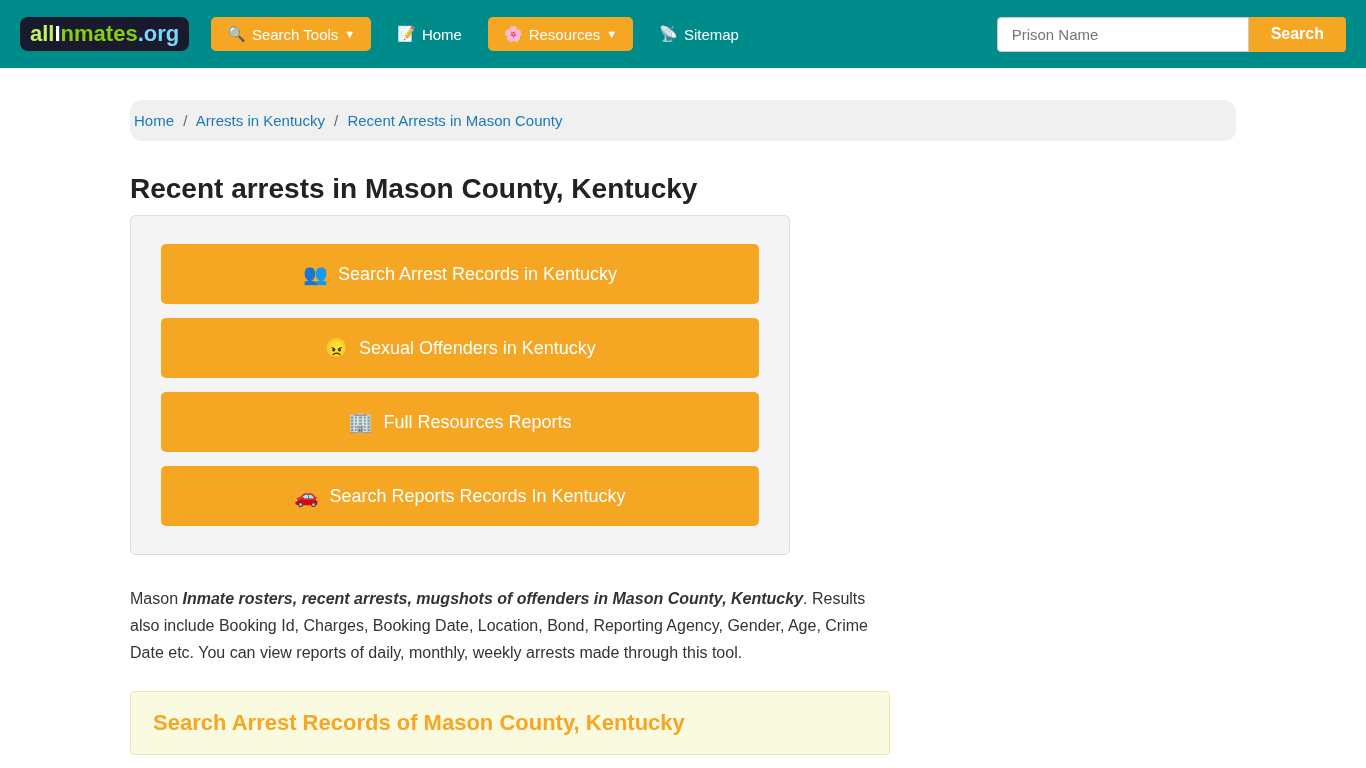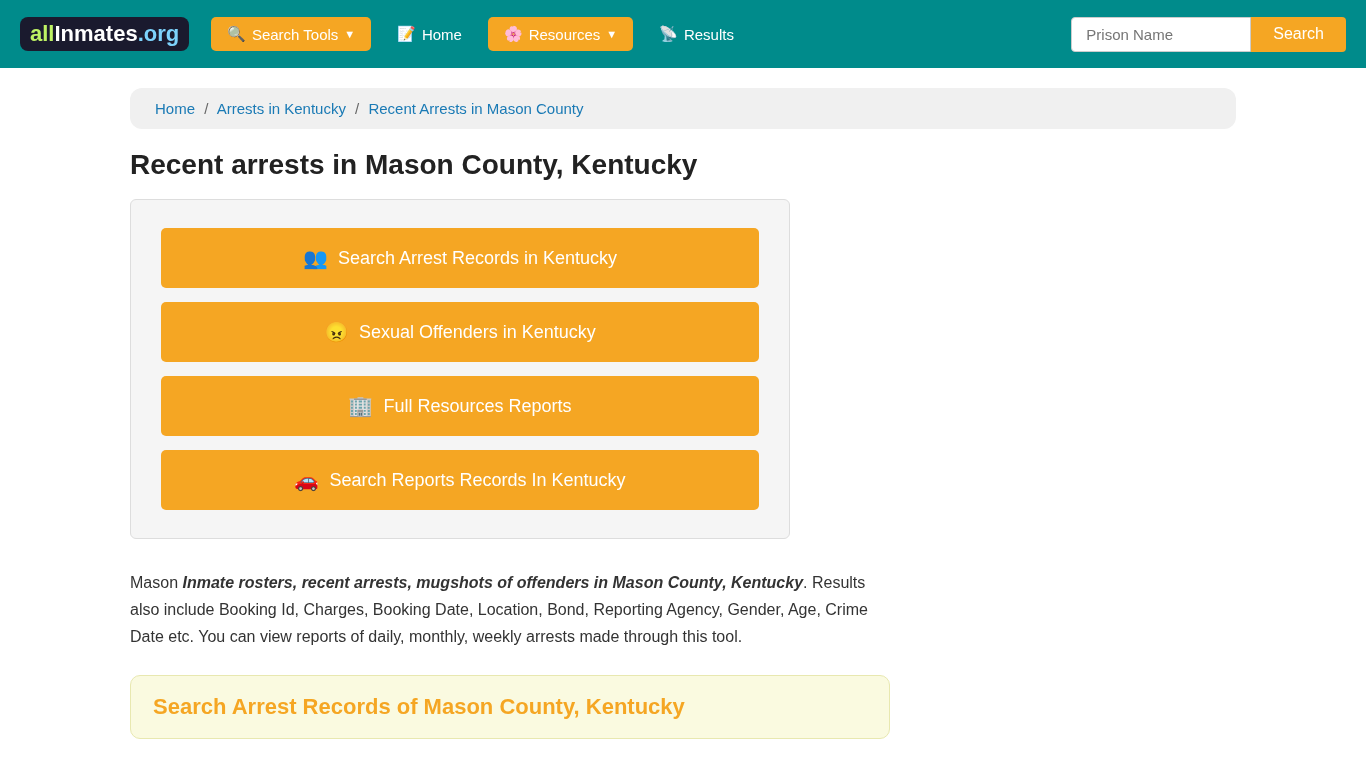--- a/index.html
+++ b/index.html
@@ -62,63 +62,63 @@
     .search-area {
       margin-left: auto;
       display: flex;
       gap: 0;
     }
     .search-input {
       border: 1px solid #ccc;
       border-radius: 4px 0 0 4px;
       padding: 8px 14px;
       font-size: 15px;
-      width: 180px;
+      width: 252px;
       outline: none;
       color: #999;
     }
     .search-button {
       background: #f5a623;
       color: #fff;
       border: none;
       border-radius: 0 4px 4px 0;
       padding: 8px 22px;
       font-size: 16px;
-      font-weight: normal;
+      font-weight: bold;
       cursor: pointer;
     }
 
     
     .spacer { height: 20px; }
 
     
     .breadcrumb-bar {
       background: #f0f0f0;
-      padding: 12px 25px;
-      margin: 0 130px;
+      padding: 12px 4px;
+      margin: 12px 130px;
       border-radius: 12px;
       font-size: 15px;
     }
     .breadcrumb-bar a {
       color: #1a7ab5;
       text-decoration: none;
     }
     .breadcrumb-bar .sep { color: #666; margin: 0 5px; }
     .breadcrumb-bar .current { color: #1a7ab5; }
 
     
     .main-content {
       margin: 0 130px;
       padding: 20px 0;
     }
     .page-title {
       font-size: 28px;
       font-weight: bold;
       color: #222;
-      margin-bottom: 18px;
+      margin-bottom: 10px;
     }
 
     
     .button-box {
       background: #f5f5f5;
       border: 1px solid #ddd;
       border-radius: 6px;
       padding: 28px 30px;
       max-width: 660px;
       display: flex;
@@ -150,37 +150,37 @@
       color: #333;
       max-width: 760px;
       margin-bottom: 24px;
     }
     .description strong { font-weight: bold; font-style: italic; }
 
     
     .bottom-section {
       background: #fafae0;
       border: 1px solid #e8e8b0;
-      border-radius: 10px;
+      border-radius: 4px;
       padding: 18px 22px;
       max-width: 760px;
     }
     .bottom-section h2 {
       color: #f5a623;
       font-size: 22px;
       font-weight: bold;
     }
   </style>
 </head>
 <body>
 
 <header class="header">
   <div class="logo">
     <span class="logo-text">
-      <span class="all">all</span><span style="color:#fff;">I</span><span style="color:#ffffff;margin-top:44px;">nmates</span><span class="org">.org</span>
+      <span class="all">all</span><span style="color:#fff;">I</span><span style="color:#84cc16;margin-top:44px;">nmates</span><span class="org">.org</span>
     </span>
   </div>
 
   <button class="nav-btn">
     <span>🔍</span>
     <span>Search Tools</span>
     <span class="arrow">▼</span>
   </button>
 
   <button class="nav-simple">
@@ -189,21 +189,21 @@
   </button>
 
   <button class="nav-btn">
     <span>🌸</span>
     <span>Resources</span>
     <span class="arrow">▼</span>
   </button>
 
   <button class="nav-simple">
     <span>📡</span>
-    <span>Results</span>
+    <span>Sitemap</span>
   </button>
 
   <div class="search-area">
     <input class="search-input" type="text" placeholder="Prison Name" style="">
     <button class="search-button">
       <span>Search</span>
     </button>
   </div>
 </header>
 

